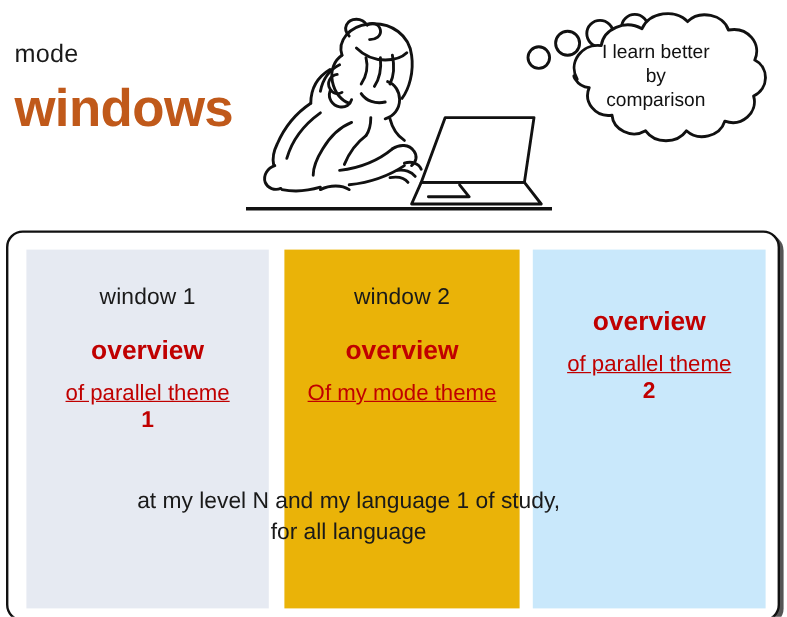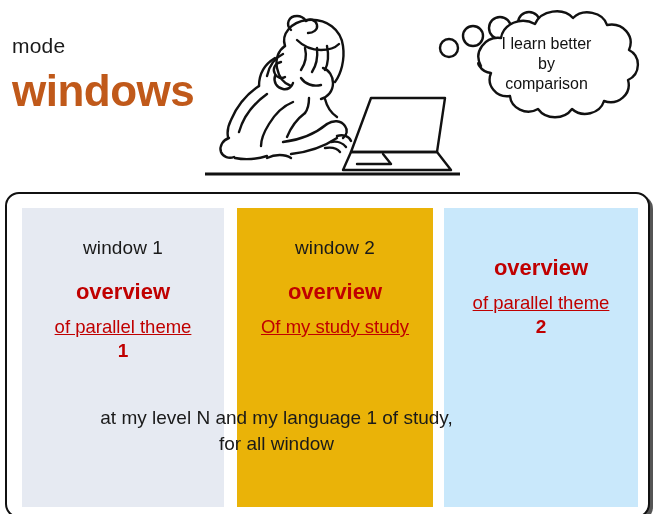--- a/index.html
+++ b/index.html
@@ -136,20 +136,21 @@
   #caption {
     position: absolute;
     left: 0;
     top: 211px;
     width: 539px;
     text-align: center;
     font-size: 19px;
     line-height: 26px;
     color: #1a1a1a;
     pointer-events: none;
+    padding-left: 14px;
   }
   #caption .cap-line { display: block; }
 </style>
 </head>
 <body>
 
 <div id="header">
   <div id="mode-label">mode</div>
   <div id="mode-value">windows</div>
 </div>
@@ -243,29 +244,29 @@
     <div class="panel" id="panel-1">
       <div class="panel-title">window 1</div>
       <div class="panel-heading">overview</div>
       <div class="panel-sub">of parallel theme</div>
       <div class="panel-num">1</div>
     </div>
 
     <div class="panel" id="panel-2">
       <div class="panel-title">window 2</div>
       <div class="panel-heading">overview</div>
-      <div class="panel-sub">Of my study study</div>
+      <div class="panel-sub">Of my mode theme</div>
       <div class="panel-num"></div>
     </div>
 
     <div class="panel" id="panel-3">
       <div class="panel-heading">overview</div>
       <div class="panel-sub">of parallel theme</div>
       <div class="panel-num">2</div>
     </div>
 
   </div>
 
   <div id="caption">
     <span class="cap-line">at my level N and my language 1 of study,</span>
-    <span class="cap-line">for all window</span>
+    <span class="cap-line">for all language</span>
   </div>
 </div>
 
 </body></html>

